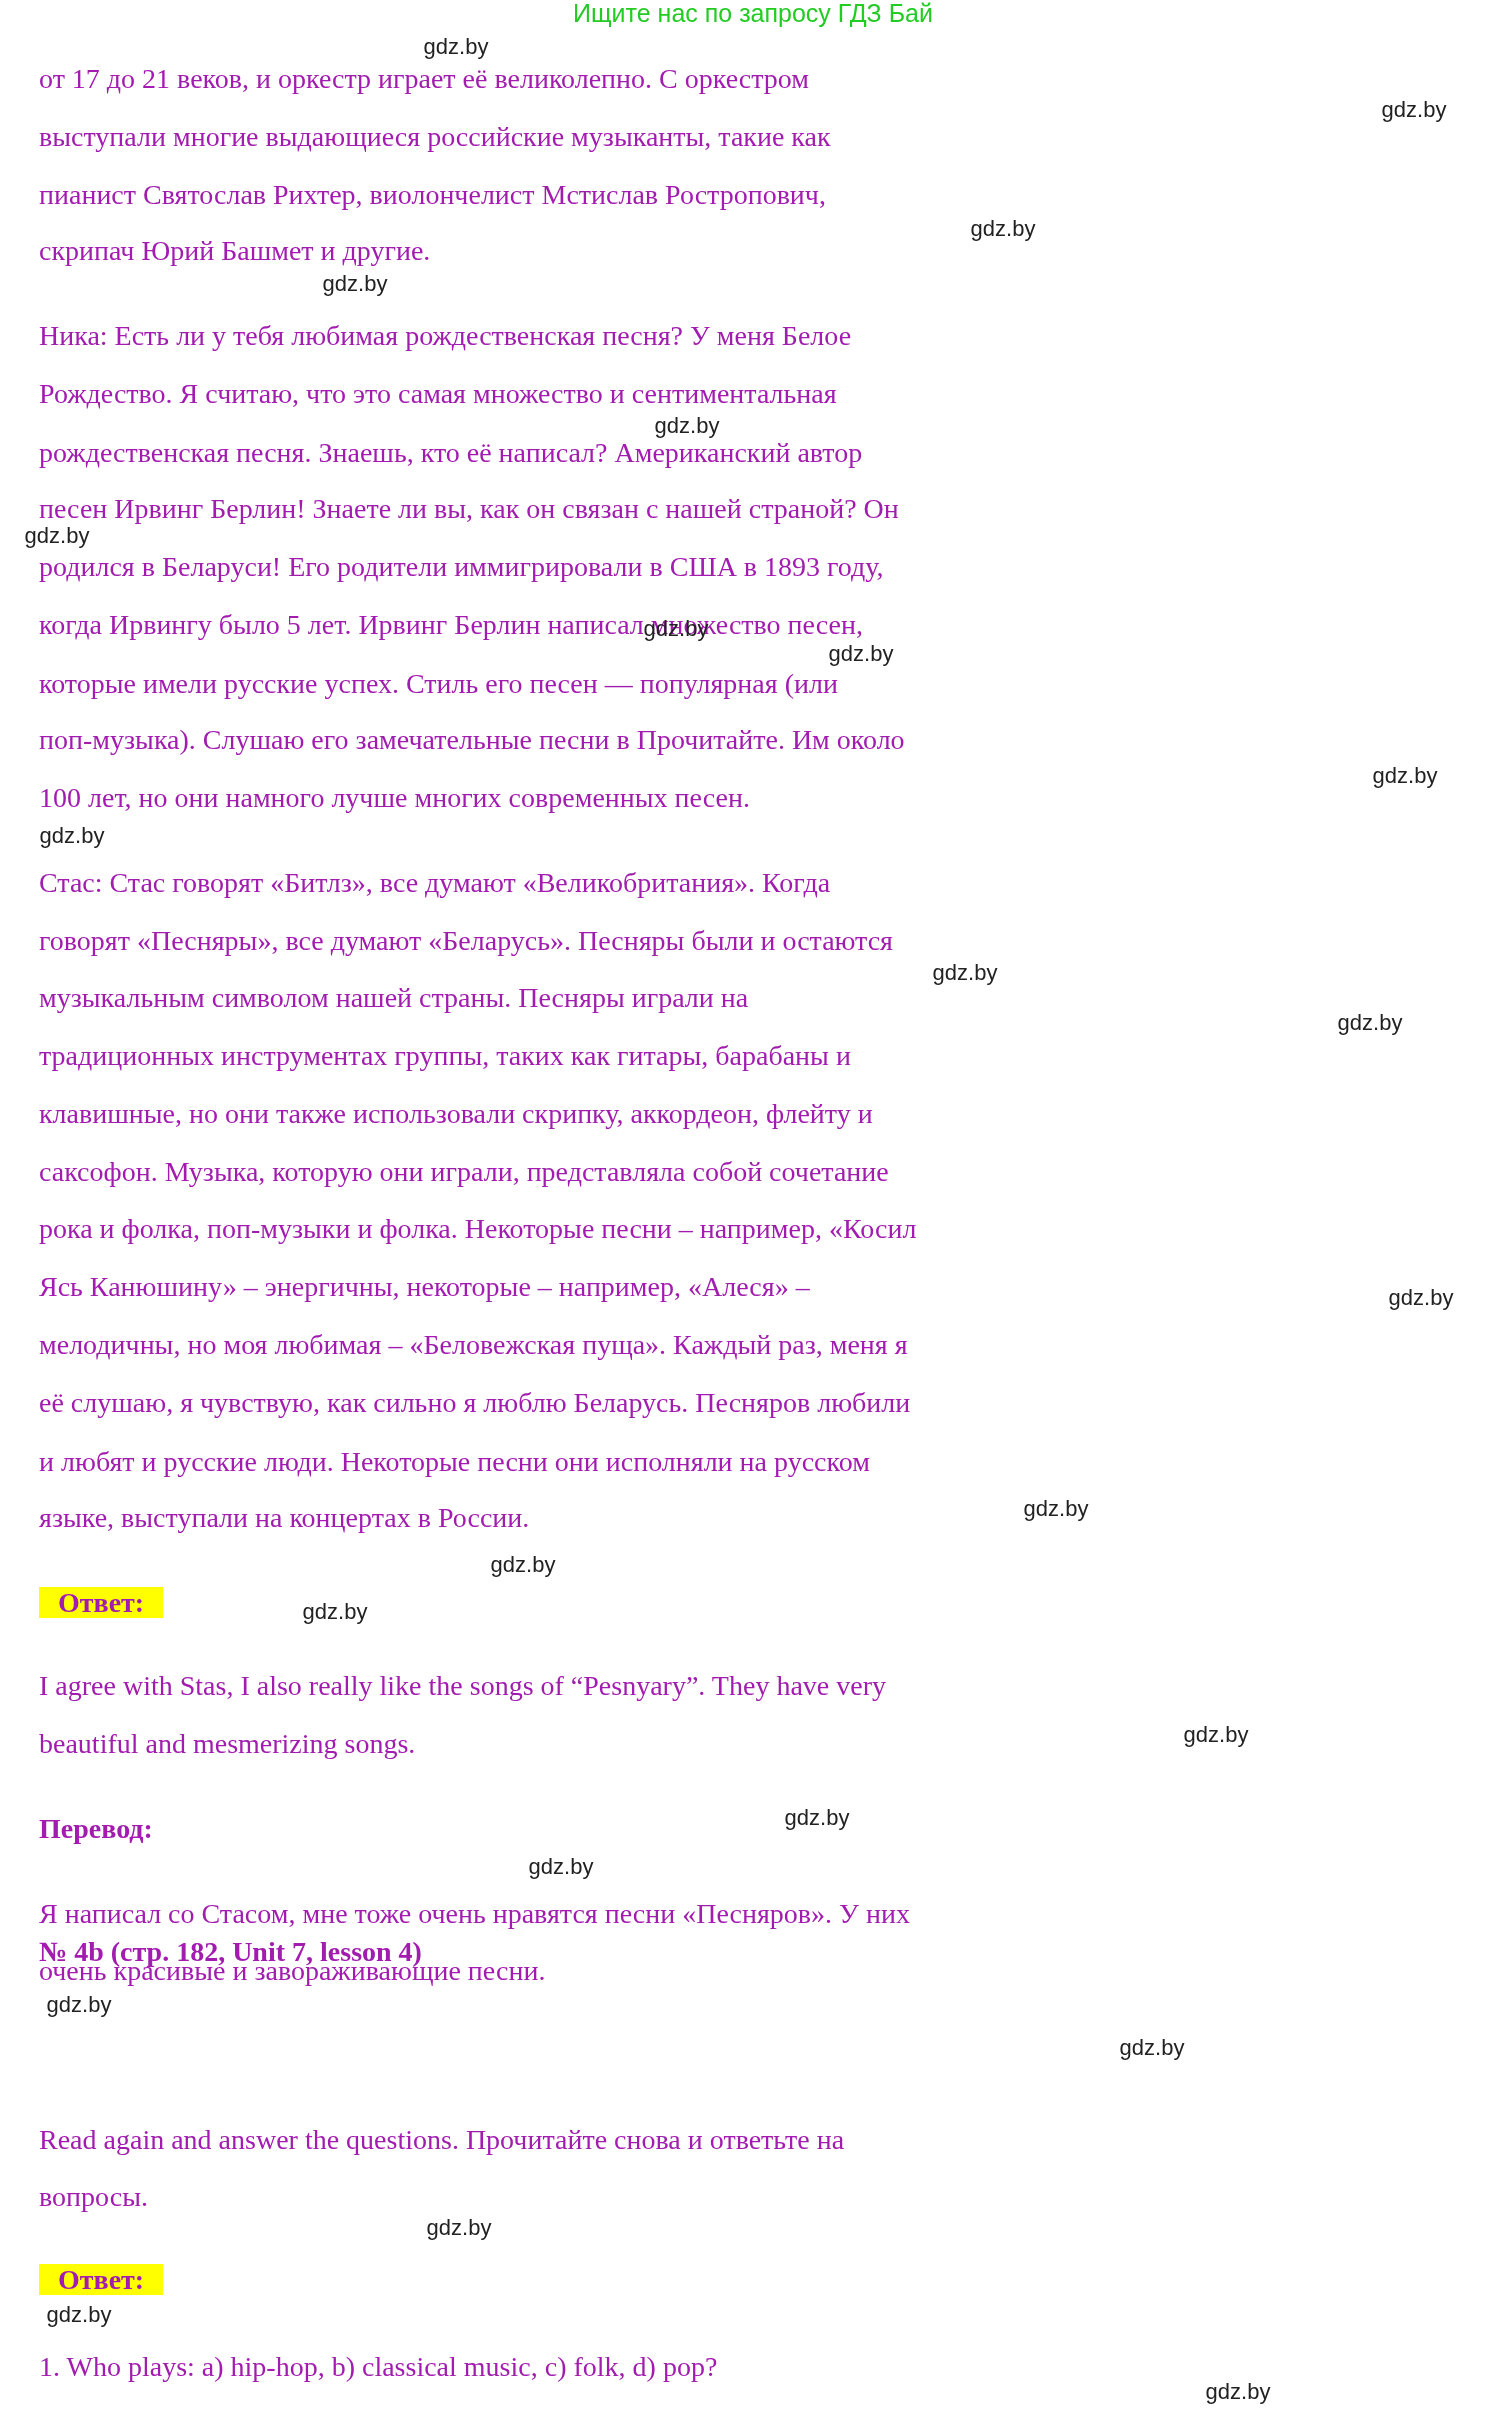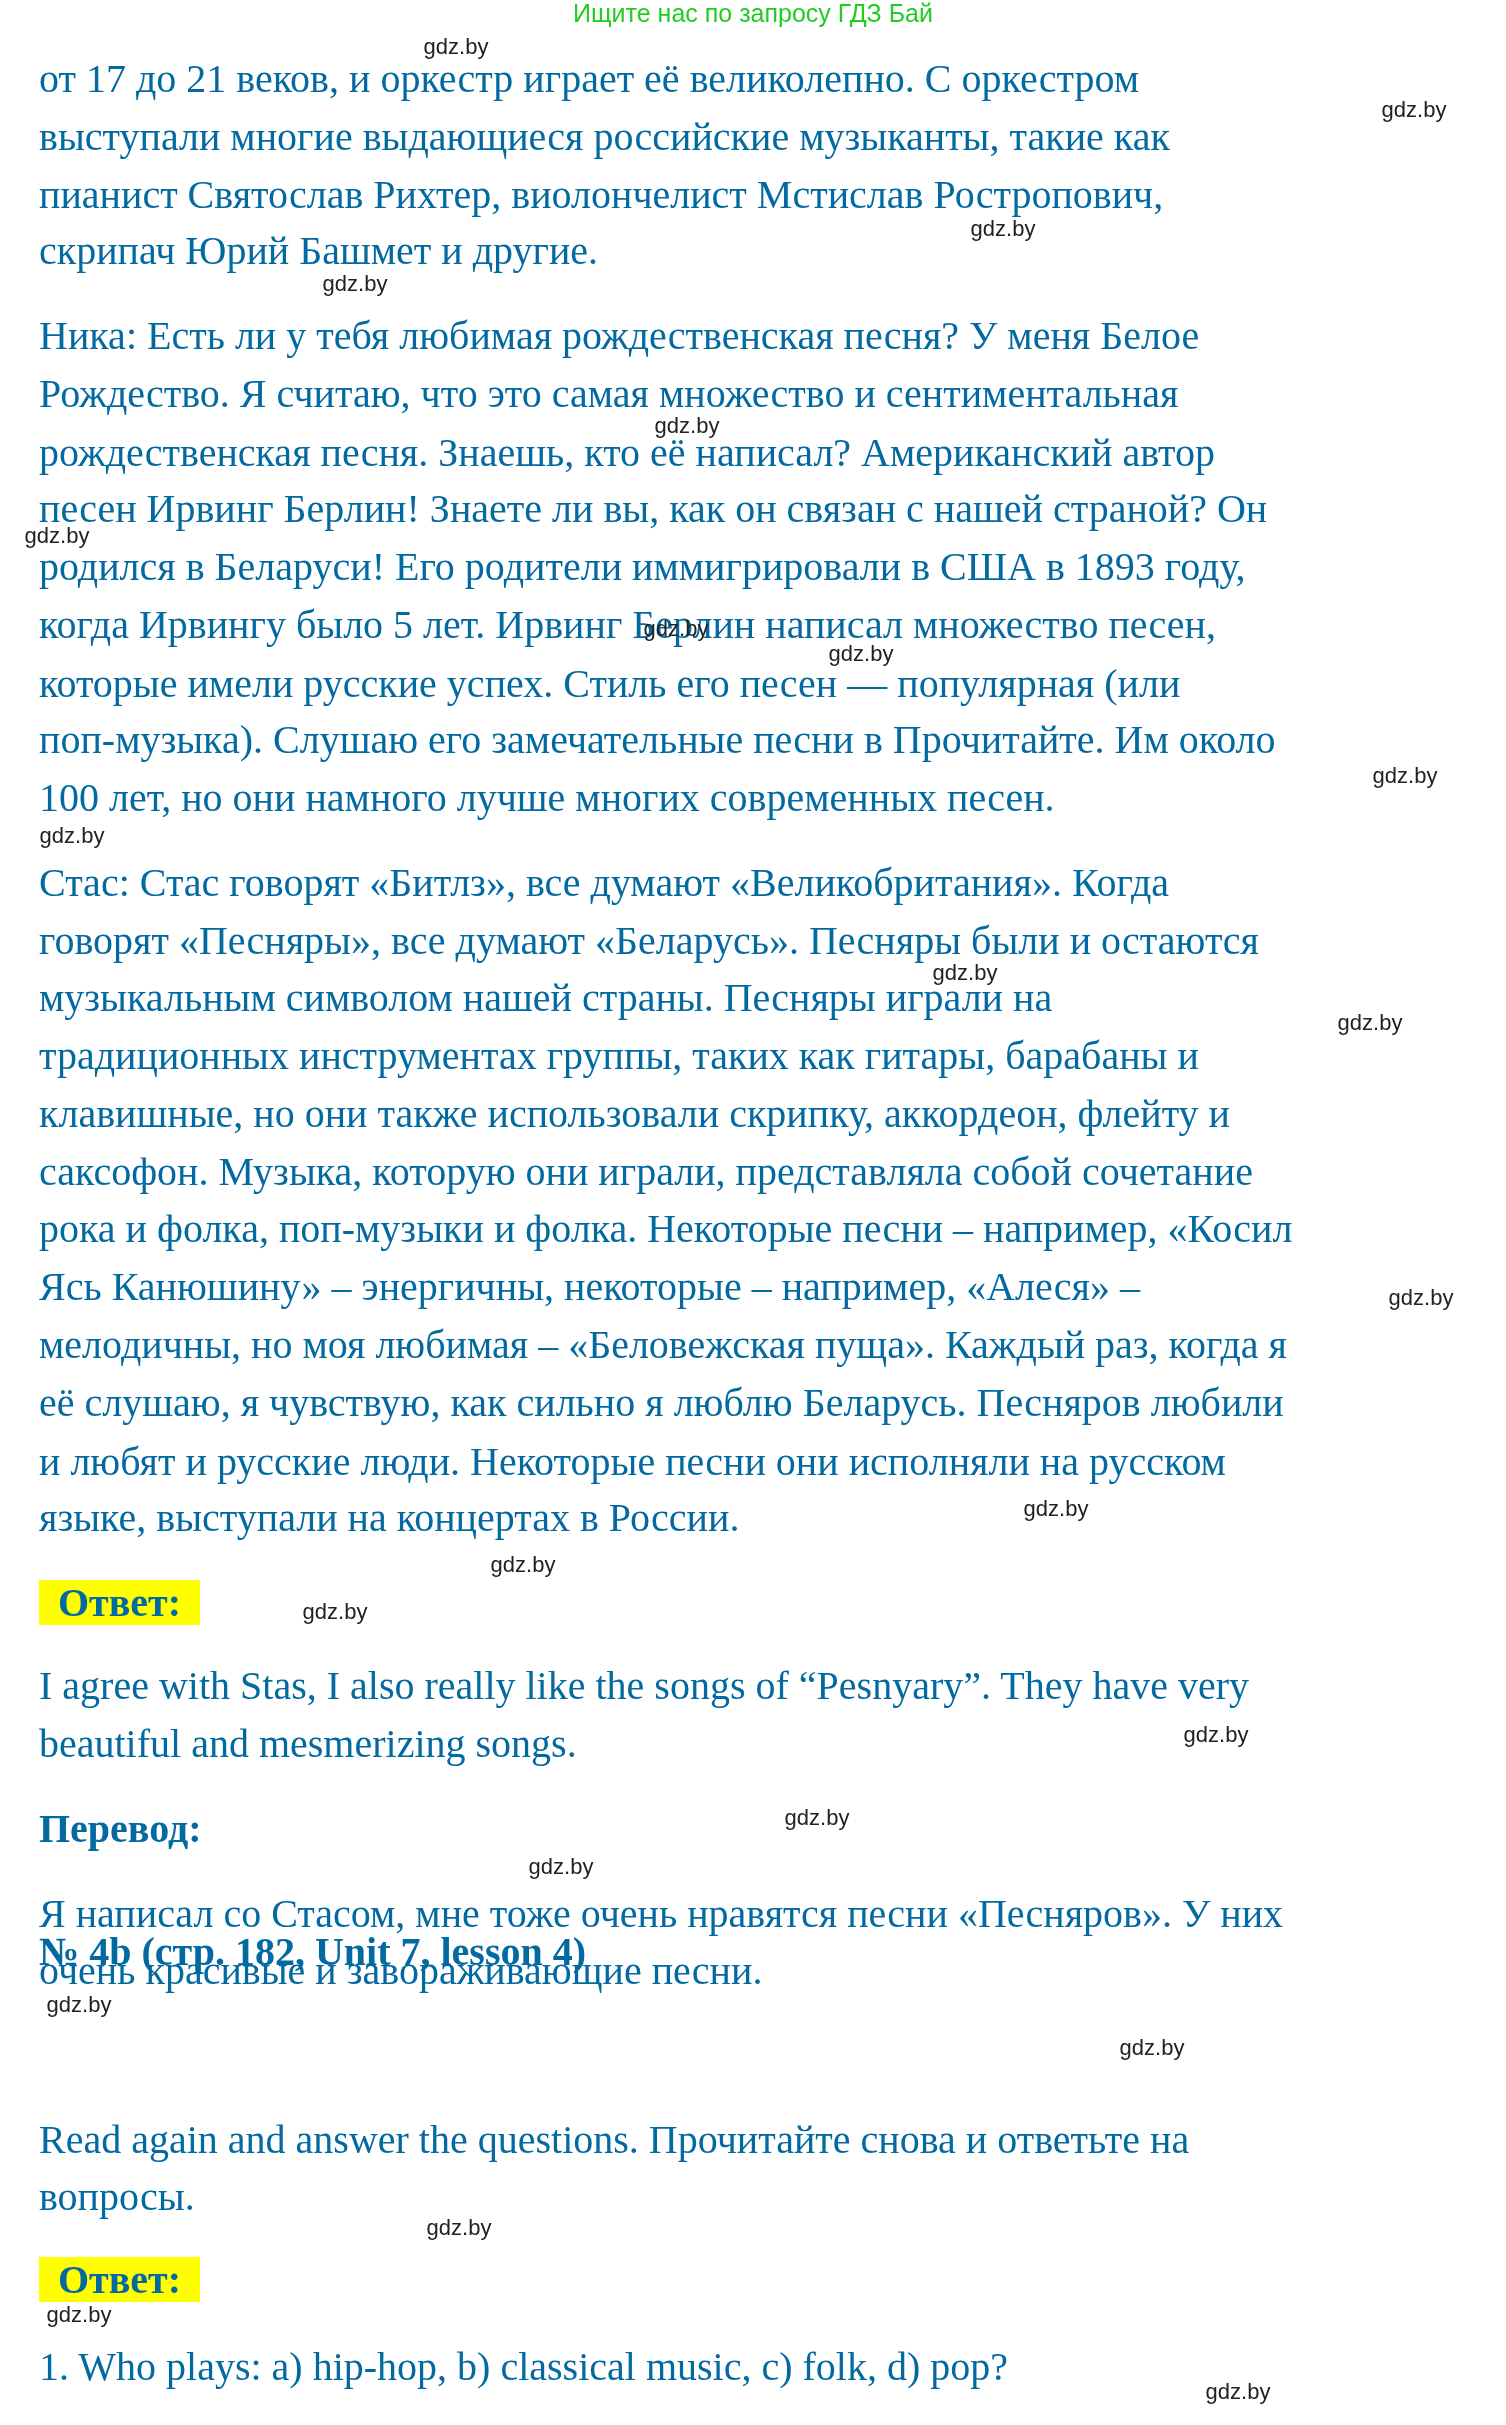--- a/index.html
+++ b/index.html
@@ -1,19 +1,19 @@
 <!DOCTYPE html>
 <html style="font-size:12.6px"><head>
 <meta charset="utf-8">
 <style>
   html, body { margin:0; padding:0; background:#ffffff; }
   body { width:1506px; height:2426px; position:relative; overflow:hidden; }
   .line { position:absolute; left:39px; white-space:nowrap;
-          font-family:"Liberation Serif","DejaVu Serif",serif; font-size:40px;
-          color:#0369a1; line-height:50px; transform:translateY(-50%); }
+          font-family:"Liberation Serif","DejaVu Serif",serif; font-size:28px;
+          color:#a21caf; line-height:50px; transform:translateY(-50%); }
   .bold { font-weight:bold; }
   .hl { background:#ffff00; padding:0 19px; }
   .wm { position:absolute; font-family:"Liberation Sans","DejaVu Sans",sans-serif;
         font-size:22px; color:#222; white-space:nowrap; transform:translate(-50%,-50%); }
   .banner { position:absolute; left:50%; top:12.6px; transform:translate(-50%,-50%);
             font-family:"Liberation Sans","DejaVu Sans",sans-serif; font-size:25px; color:#22cc22; white-space:nowrap; }
 </style>
 </head>
 <body>
 
@@ -40,21 +40,21 @@
 
 <div>
   <div class="line" style="top:883px">Стас: Стас говорят «Битлз», все думают «Великобритания». Когда</div>
   <div class="line" style="top:941px">говорят «Песняры», все думают «Беларусь». Песняры были и остаются</div>
   <div class="line" style="top:998px">музыкальным символом нашей страны. Песняры играли на</div>
   <div class="line" style="top:1056px">традиционных инструментах группы, таких как гитары, барабаны и</div>
   <div class="line" style="top:1114px">клавишные, но они также использовали скрипку, аккордеон, флейту и</div>
   <div class="line" style="top:1172px">саксофон. Музыка, которую они играли, представляла собой сочетание</div>
   <div class="line" style="top:1229px">рока и фолка, поп-музыки и фолка. Некоторые песни – например, «Косил</div>
   <div class="line" style="top:1287px">Ясь Канюшину» – энергичны, некоторые – например, «Алеся» –</div>
-  <div class="line" style="top:1345px">мелодичны, но моя любимая – «Беловежская пуща». Каждый раз, когда я</div>
+  <div class="line" style="top:1345px">мелодичны, но моя любимая – «Беловежская пуща». Каждый раз, меня я</div>
   <div class="line" style="top:1403px">её слушаю, я чувствую, как сильно я люблю Беларусь. Песняров любили</div>
   <div class="line" style="top:1462px">и любят и русские люди. Некоторые песни они исполняли на русском</div>
   <div class="line" style="top:1518px">языке, выступали на концертах в России.</div>
 </div>
 
 <div>
   <div class="line bold" style="top:1603px">
     <span class="hl">Ответ:</span>
   </div>
   <div class="line" style="top:1686px">I agree with Stas, I also really like the songs of “Pesnyary”. They have very</div>

